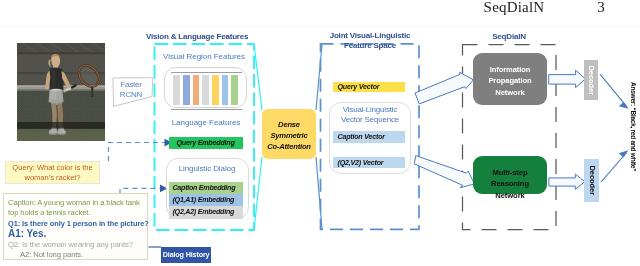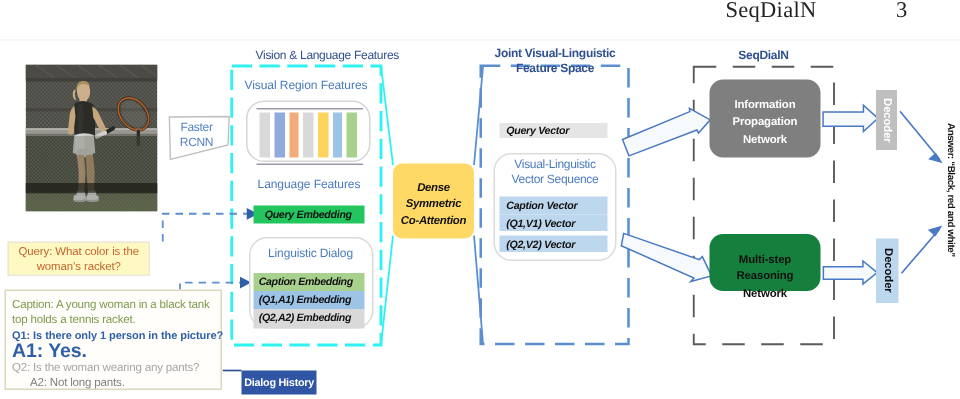--- a/index.html
+++ b/index.html
@@ -24,40 +24,40 @@
 
   
   #dialogbox{left:3px;top:193px;width:145px;height:67px;border:1px solid #dcd7bd;background:#fffefa;padding:3.5px 0 0 4px;}
   #dialogbox .dl{font-size:7.7px;line-height:10.6px;white-space:nowrap;letter-spacing:-0.12px;}
 
   
   #dlghist{left:160.8px;top:247px;width:50.6px;height:15.6px;background:#2f55a4;}
   #dlghist span{position:absolute;left:0;top:3.4px;width:50.6px;text-align:center;color:#fff;font-size:7.2px;font-weight:bold;letter-spacing:-0.15px;}
 
   
-  #vl-title{left:146px;top:31.5px;width:120px;text-align:right;font-size:8px;font-weight:normal;color:#2f4f8f;letter-spacing:-0.2px;}
+  #vl-title{left:146px;top:31.5px;width:120px;text-align:left;font-size:8px;font-weight:bold;color:#2f4f8f;letter-spacing:-0.2px;}
   #vrf-title{left:152px;top:52px;width:104px;text-align:center;font-size:8px;color:#4a7bbf;font-weight:500;letter-spacing:-0.05px;}
   #vrf-box{left:163.5px;top:67px;width:83px;height:41px;border:1px solid #d6d6d6;border-radius:12px;background:#fff;}
   .vrf-rule{position:absolute;left:6px;width:71px;height:0.9px;background:#9a9aa8;}
   .bar{position:absolute;top:6.5px;width:6.8px;height:30.5px;}
   #lf-title{left:154px;top:118px;width:104px;text-align:center;font-size:8px;color:#4a7bbf;font-weight:500;letter-spacing:-0.05px;}
   #qemb{left:168.5px;top:136.5px;width:74px;height:12.3px;background:#22c55e;}
   #qemb span{position:absolute;left:0;top:2.2px;width:74px;text-align:center;font-size:7.1px;font-style:italic;font-weight:bold;color:#111;letter-spacing:-0.2px;}
   #ld-box{left:165.5px;top:157.5px;width:83px;height:61.5px;border:1px solid #dadada;border-radius:12px;background:#fff;}
   #ld-title{left:165.5px;top:164px;width:83px;text-align:center;font-size:8px;color:#4a7bbf;font-weight:500;letter-spacing:-0.1px;}
   .demb{position:absolute;left:168.5px;width:74px;height:12.3px;}
   .demb span{position:absolute;left:4px;top:2.2px;font-size:7.1px;font-style:italic;font-weight:bold;color:#111;letter-spacing:-0.25px;}
 
   
   #coatt{left:262px;top:108.5px;width:54px;height:50px;background:#ffd966;border-radius:6px;}
   #coatt div{position:absolute;left:0;width:54px;text-align:center;font-size:7.6px;font-weight:bold;font-style:italic;color:#111;letter-spacing:-0.2px;}
 
   
   #js-title{left:318px;top:31px;width:104px;text-align:center;font-size:8px;font-weight:bold;color:#2f4f8f;line-height:10.3px;letter-spacing:-0.2px;}
-  #qvec{left:333px;top:81.5px;width:71.5px;height:10px;background:#e5e5e5;}
+  #qvec{left:333px;top:81.5px;width:71.5px;height:10px;background:#fde047;}
   #qvec span{position:absolute;left:4.5px;top:1.2px;font-size:7.1px;font-style:italic;font-weight:bold;color:#111;letter-spacing:-0.2px;}
   #vls-box{left:329px;top:101.5px;width:82px;height:72.5px;border:1px solid #dcdcdc;border-radius:12px;background:#fff;}
   #vls-title{left:329px;top:105px;width:82px;text-align:center;font-size:8px;color:#4a7bbf;font-weight:500;line-height:10.3px;letter-spacing:-0.2px;}
   .vvec{position:absolute;left:333px;width:71.5px;height:11.4px;background:#bdd7ee;}
   .vvec span{position:absolute;left:4.5px;top:1.9px;font-size:7.1px;font-style:italic;font-weight:bold;color:#111;letter-spacing:-0.2px;}
 
   
   #sd-title{left:462px;top:31.5px;width:94px;text-align:center;font-size:8px;font-weight:bold;color:#2f4f8f;letter-spacing:-0.2px;}
   #ipn{left:473px;top:53px;width:74px;height:52px;background:#7f7f7f;border-radius:9px;}
   #ipn div{position:absolute;left:0;width:74px;text-align:center;font-size:7.6px;font-weight:bold;color:#fff;letter-spacing:-0.1px;}
@@ -194,21 +194,21 @@
   </div>
 
   <div class="abs" id="querybox">
     <div><span>Query: What color is the</span><br><span>woman’s racket?</span></div>
   </div>
 
   <div class="abs" id="dialogbox">
       <div class="dl" style="color: rgb(125, 155, 79);">Caption: A young woman in a black tank</div>
       <div class="dl" style="color: rgb(125, 155, 79);">top holds a tennis racket.</div>
       <div class="dl" style="color: rgb(47, 95, 166); font-weight: bold; font-size: 7.35px; letter-spacing: -0.05px;">Q1: Is there only 1 person in the picture?</div>
-      <div class="dl" style="color: rgb(47, 95, 166); font-weight: bold; font-size: 13px; letter-spacing: -0.05px;">A1: Yes.</div>
+      <div class="dl" style="color: rgb(47, 95, 166); font-weight: bold; font-size: 10px; letter-spacing: -0.05px;">A1: Yes.</div>
       <div class="dl" style="color: rgb(166, 166, 166);">Q2: Is the woman wearing any pants?</div>
       <div class="dl" style="color: rgb(127, 127, 127); margin-left: 12px;">A2: Not long pants.</div>
     </div>
 
   <div class="abs" id="dlghist">
       <span>Dialog History</span>
     </div>
 
   <div class="abs" id="vl-title">Vision &amp; Language Features</div>
   <div class="abs" id="vrf-title">Visual Region Features</div>
@@ -267,19 +267,16 @@
     </div>
     <div class="abs demb" style="top: 193.9px; background: rgb(157, 195, 230); padding-left: 25px;">
       <span>(Q1,A1) Embedding</span>
     </div>
     <div class="abs demb" style="top: 206.3px; background: rgb(217, 217, 217);">
       <span>(Q2,A2) Embedding</span>
     </div>
     <div class="abs vvec" style="top: 131.4px;">
       <span>Caption Vector</span>
     </div>
-    <div class="abs vvec" style="top: 142.8px;">
-      <span>(Q1,V1) Vector</span>
-    </div>
     <div class="abs vvec" style="top: 157.1px;">
       <span>(Q2,V2) Vector</span>
     </div>
   </div>
 
 </body></html>

